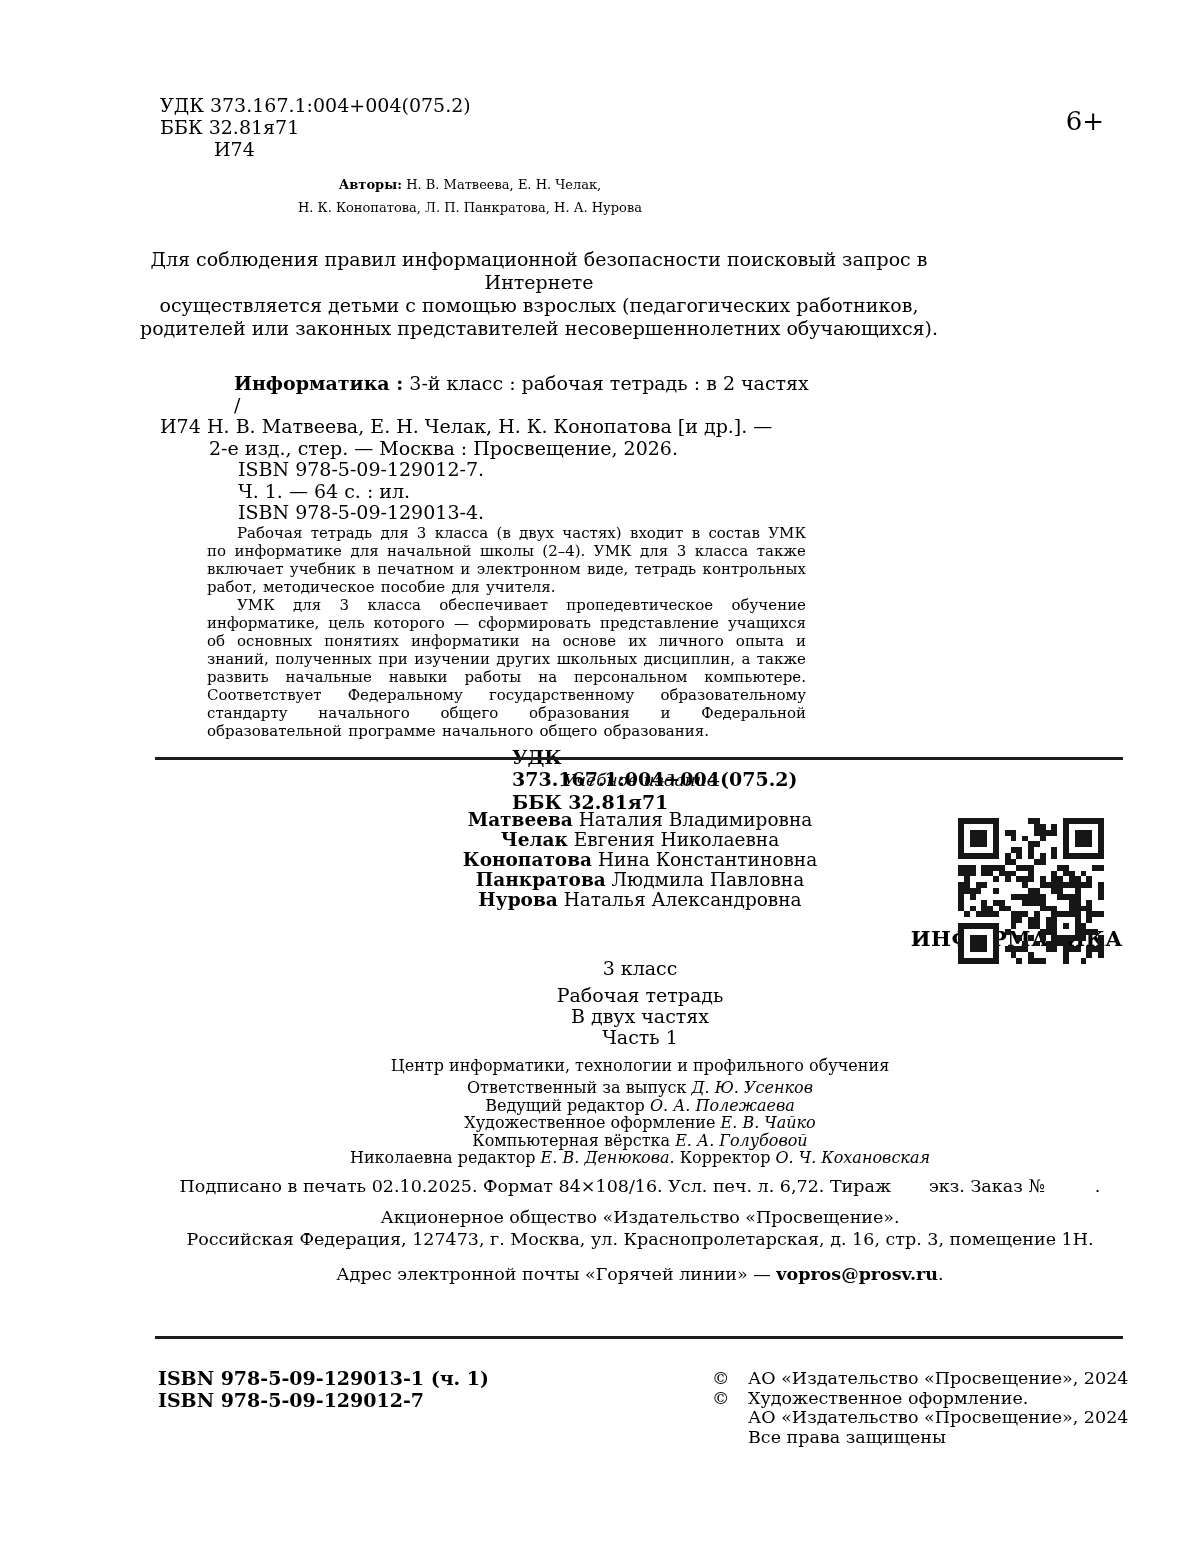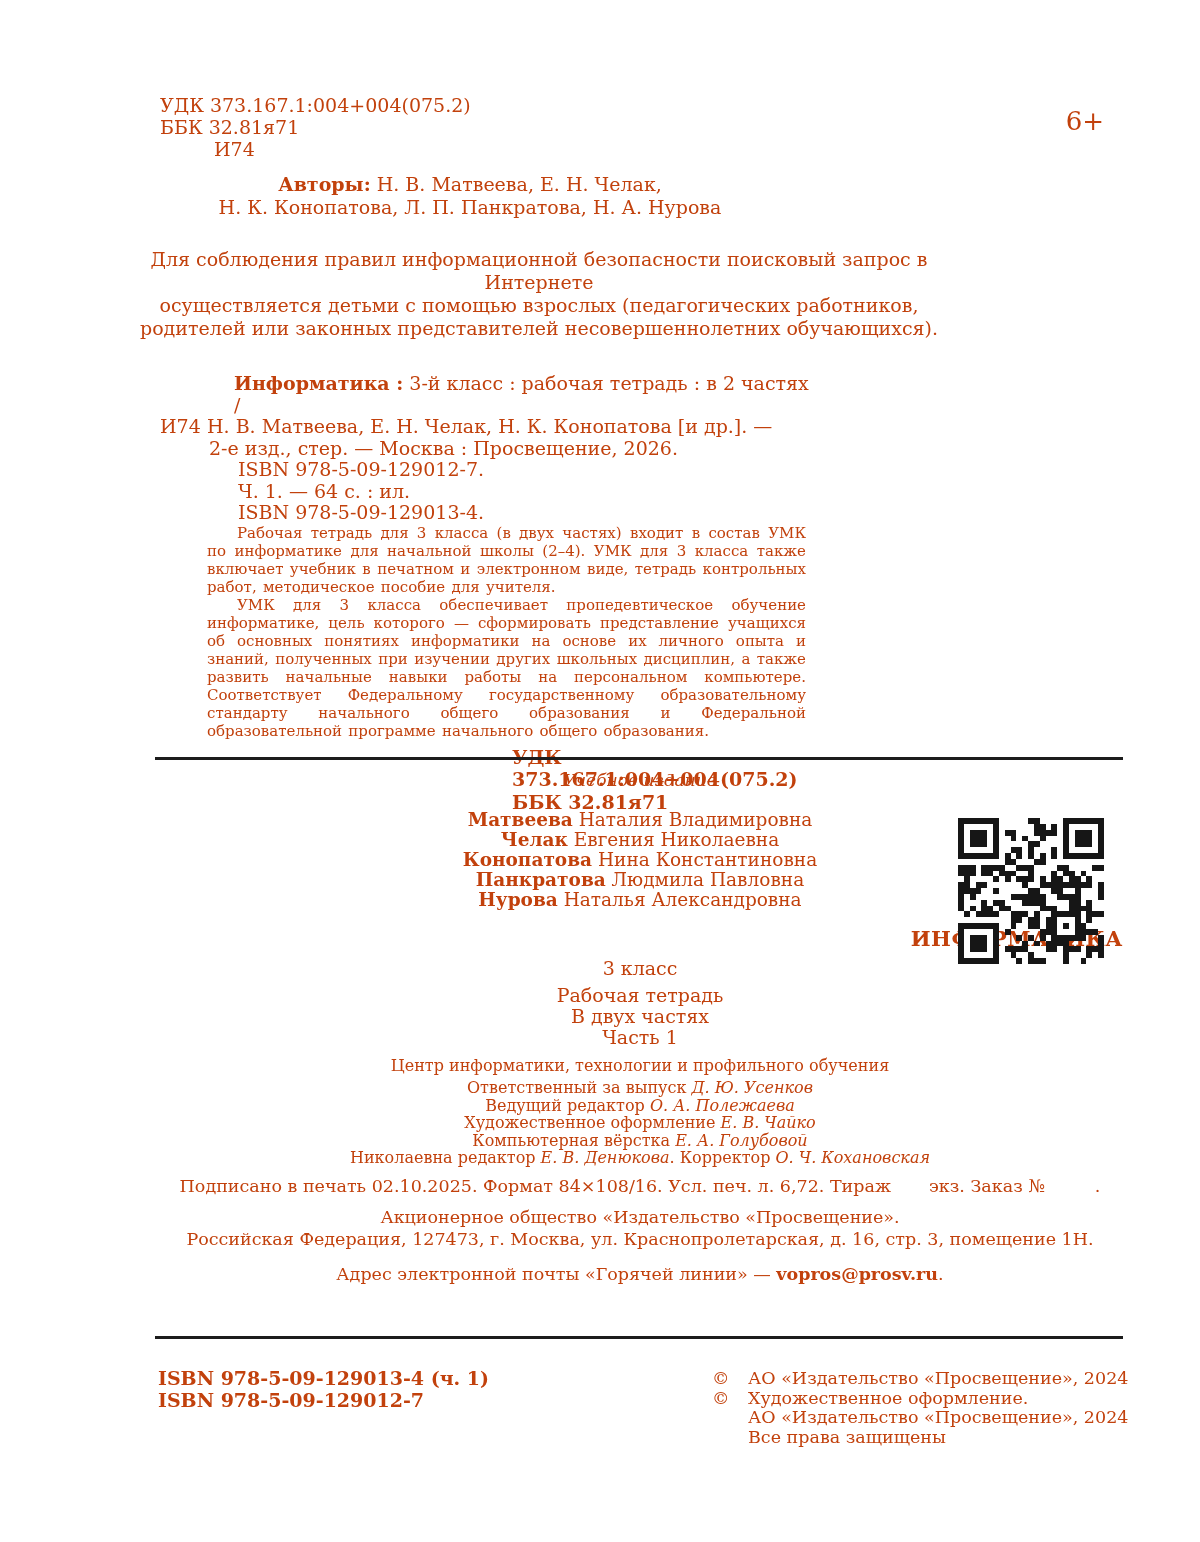--- a/index.html
+++ b/index.html
@@ -1,26 +1,26 @@
 <!DOCTYPE html>
 <html><head>
 <meta charset="utf-8">
 <style>
   html,body{margin:0;padding:0;background:#e8e8e8;}
   .page{position:relative;width:1200px;height:1542px;background:#ffffff;margin:0 auto;
-        font-family:"DejaVu Serif","Liberation Serif",serif;color:#c2410c;overflow:hidden;}
+        font-family:"DejaVu Serif","Liberation Serif",serif;color:#000000;overflow:hidden;}
   .abs{position:absolute;}
   b{font-weight:bold;}
   
   .top-codes{left:160px;top:94px;font-size:19px;line-height:22px;}
   .top-codes .idx{padding-left:54px;}
   
   .age{left:1048px;top:106px;width:74px;text-align:center;font-size:26px;}
   
-  .authors-note{left:170px;top:173px;width:600px;text-align:center;font-size:19px;line-height:23px;}
+  .authors-note{left:170px;top:173px;width:600px;text-align:center;font-size:13px;line-height:23px;}
   
   .safety{left:109px;top:248px;width:860px;text-align:center;font-size:19px;line-height:23px;}
   
   .card{left:160px;top:373px;width:650px;font-size:19px;line-height:21.5px;}
   .c1{padding-left:74px;}
   .c2{display:flex;}
   .ci{flex:0 0 47px;}
   .c3{padding-left:49px;}
   .c4{padding-left:78px;}
   .ann{margin:0 0 0 47px;width:599px;text-align:justify;text-indent:30px;
@@ -134,21 +134,21 @@
     <div>Российская Федерация, 127473, г. Москва, ул. Краснопролетарская, д. 16, стр. 3, помещение 1Н.</div>
   </div>
 
   <div class="abs hotline">
     <span>Адрес электронной почты «Горячей линии» — </span><b>vopros@prosv.ru</b><span>.</span>
   </div>
 
   <div class="abs hr hr2"></div>
 
   <div class="abs isbns">
-    <div>ISBN 978-5-09-129013-4 (ч. 1)</div>
+    <div>ISBN 978-5-09-129013-1 (ч. 1)</div>
     <div>ISBN 978-5-09-129012-7</div>
   </div>
 
   <div class="abs copys">
     <div class="crow">
         <span class="cmark">©</span>
         <span>АО «Издательство «Просвещение», 2024</span>
       </div>
     <div class="crow">
         <span class="cmark">©</span>

